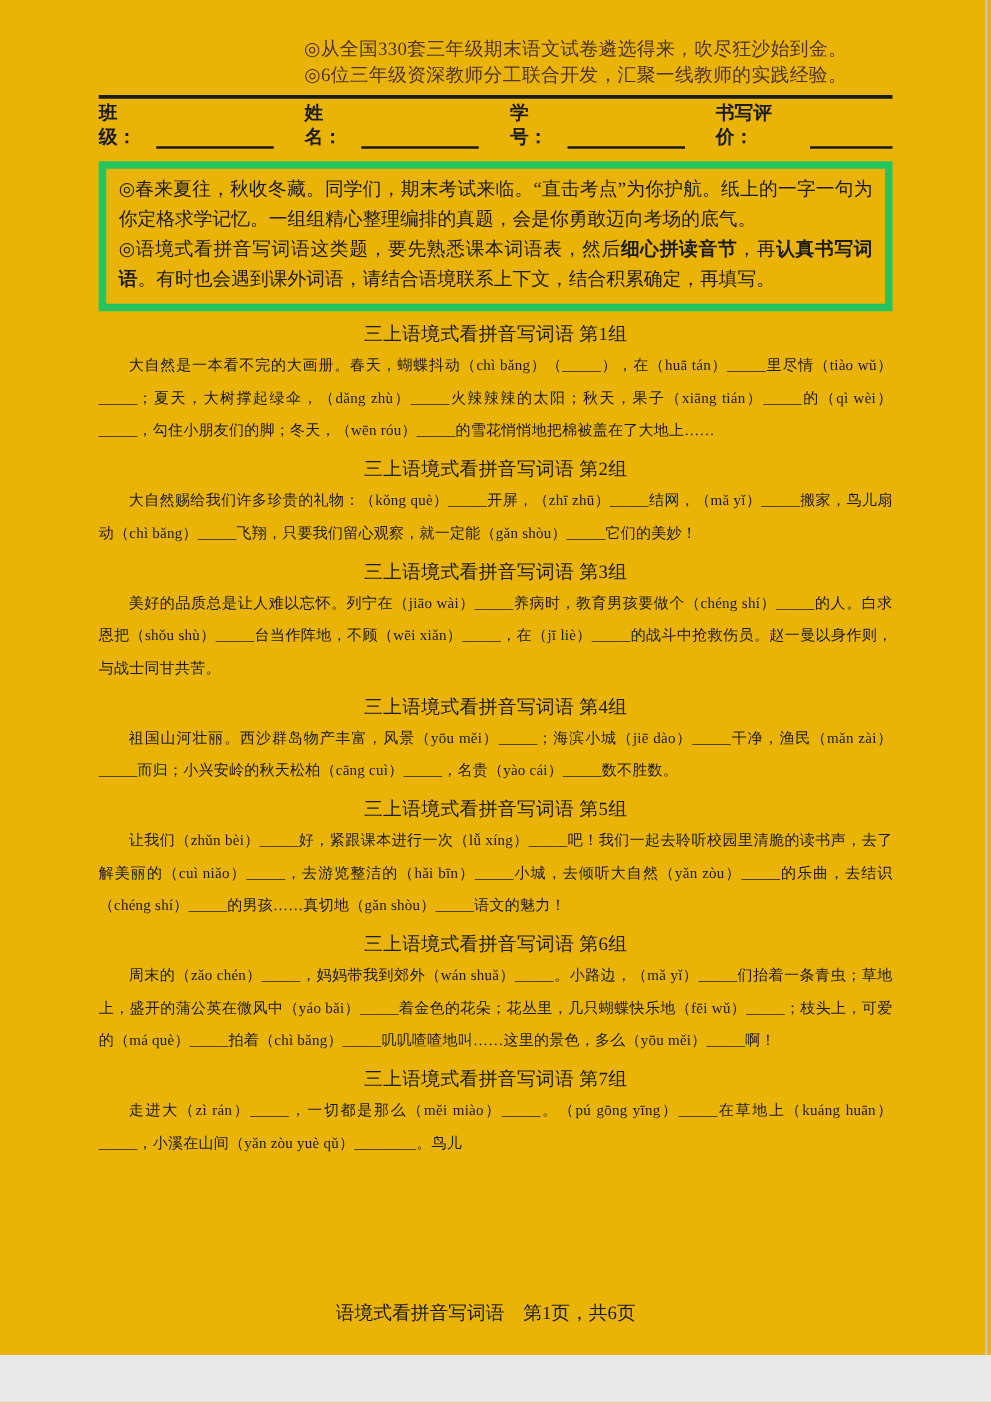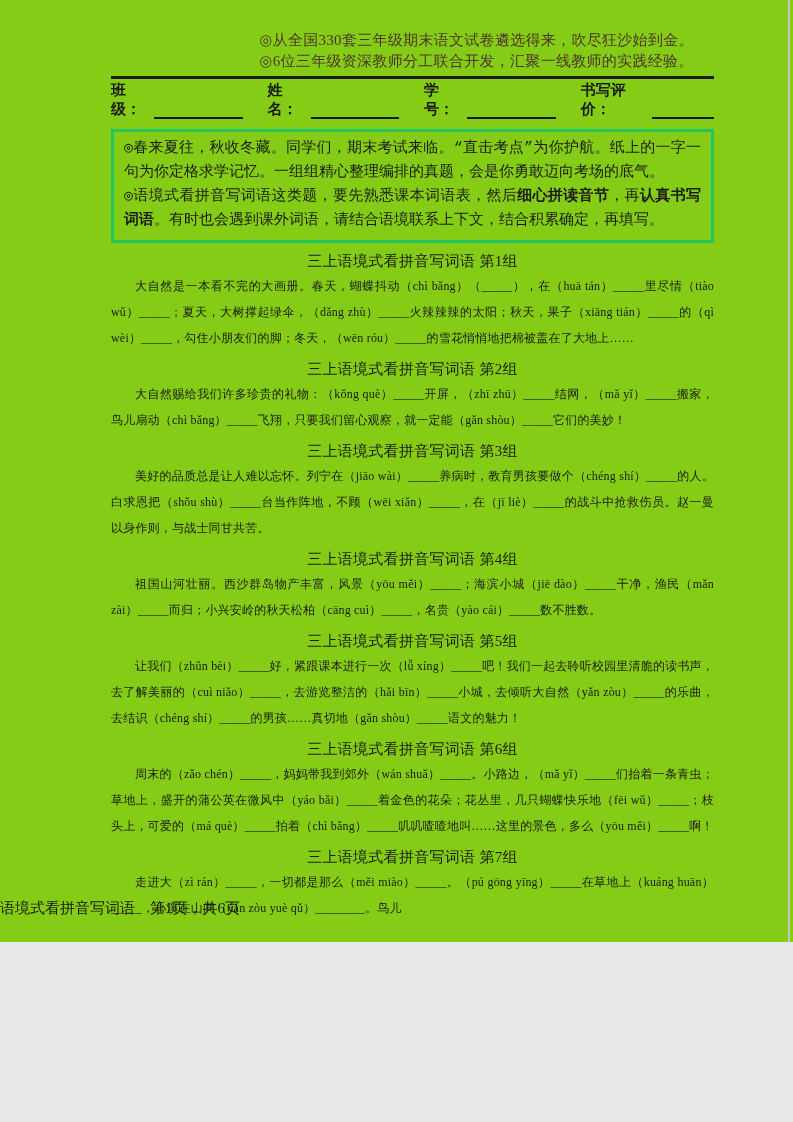--- a/index.html
+++ b/index.html
@@ -1,22 +1,22 @@
 <!DOCTYPE html>
 <html><head>
 <meta charset="utf-8">
 <style>
   html,body{margin:0;padding:0;background:#e8e8e8;}
   .page{
     position:relative;
-    width:793px;height:942px;
-    background:#84cc16;
+    width:793px;height:1084px;
+    background:#eab308;
     margin:0 auto;
     box-sizing:border-box;
-    padding:30px 79px 0 111px;
+    padding:30px 79px 0 79px;
     font-family:"Liberation Serif","DejaVu Serif",serif;
     color:#1b1b1b;
     overflow:hidden;
   }
   .promo{
     margin-left:128px;
     text-align:center;
     font-size:15px;
     line-height:21px;
     color:#4e342c;
@@ -46,26 +46,25 @@
   .form-item{display:flex;align-items:flex-end;}
   .blank-line{
     display:inline-block;
     border-bottom:2px solid #1a1a1a;
     height:15px;
     margin-left:2px;
   }
   .blank-w1{width:96px;}
   .blank-w2{width:68px;}
   .notice-box{
-    border:3px solid #22c55e;
+    border:6px solid #22c55e;
     padding:5px 10px 7px 10px;
     font-size:15px;
     line-height:24px;
     text-align:justify;
-    font-family:Liberation Mono, monospace;
   }
   .notice-box .bold{font-weight:bold;}
   .group{margin:0;}
   .group-heading{
     font-size:15px;
     font-weight:normal;
     margin:9px 0 2px 0;
     letter-spacing:0.3px;
     text-align:center;
   }
@@ -74,21 +73,21 @@
     line-height:26px;
     text-indent:2em;
     text-align:justify;
     margin:0;
     letter-spacing:0.2px;
   }
   .footer{
     position:absolute;
     left:0;right:16px;
     bottom:24px;
-    text-align:left;
+    text-align:center;
     font-size:15px;
   }
   .scan-edge-right{
     position:absolute;
     top:0;right:3px;
     width:2px;height:100%;
     background:#c4c4c4;
   }
 </style>
 </head>

